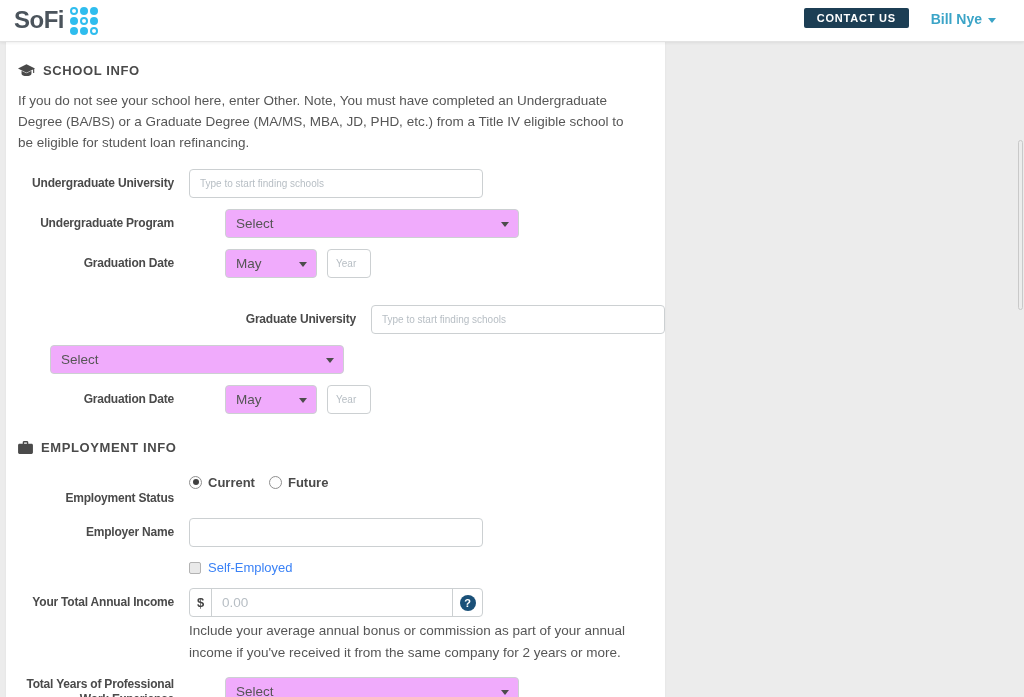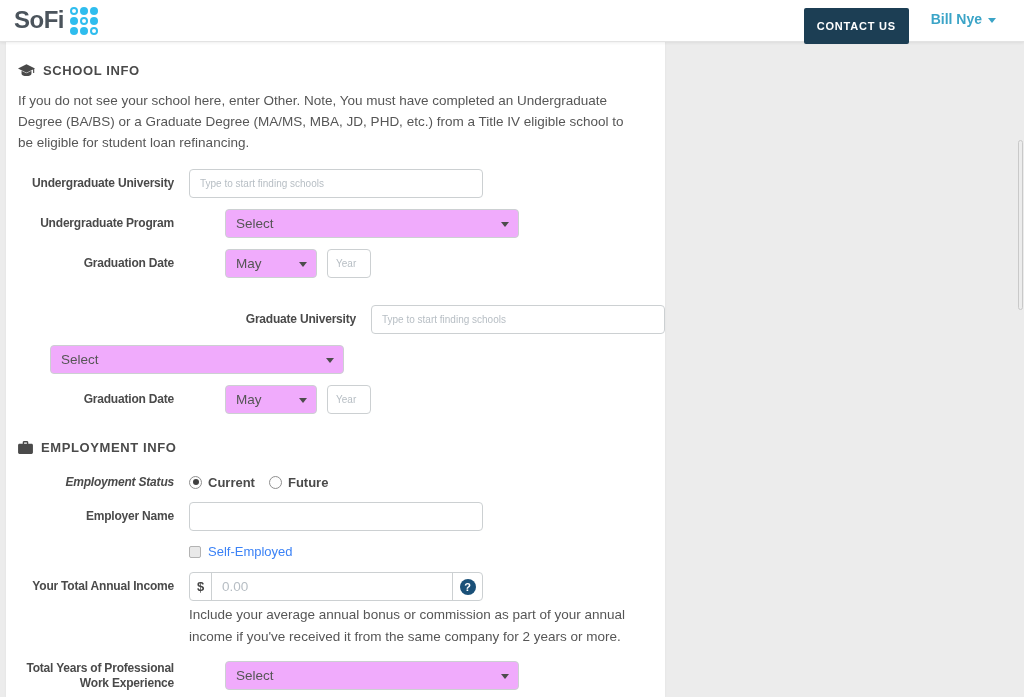--- a/index.html
+++ b/index.html
@@ -21,21 +21,21 @@
   .logo { position:absolute; left:14px; top:5px; display:flex; align-items:center; cursor:pointer; }
   .logo-text { font-size:24px; font-weight:bold; color:#4b545c; letter-spacing:-0.5px; }
   .logo-dots {
     display:grid; grid-template-columns:repeat(3,8px); grid-auto-rows:8px;
     gap:2px; margin-left:6px; margin-top:2px;
   }
   .dot { width:8px; height:8px; border-radius:50%; background:#2fbdee; }
   .dot.ring { background:#fff; border:2px solid #2fbdee; }
 
   .contact-btn {
-    position:absolute; right:115px; top:8px; height:36px;
+    position:absolute; right:115px; top:8px; height:20px;
     background:#1c3e54; color:#fff; border:none; border-radius:2px;
     font-family:"Liberation Sans", sans-serif;
     font-size:11px; font-weight:bold; letter-spacing:0.8px;
     padding:0 13px; cursor:pointer;
   }
   .user-menu {
     position:absolute; right:28px; top:11px;
     color:#3ba4c7; font-size:14px; font-weight:bold;
     display:flex; align-items:center; cursor:pointer;
   }
@@ -252,21 +252,21 @@
         <svg width="15" height="13" viewBox="0 0 16 14">
           <path d="M5 3 V1.5 C5 0.7 5.7 0 6.5 0 h3 C10.3 0 11 0.7 11 1.5 V3 h3.5 c0.8 0 1.5 0.7 1.5 1.5 v8 c0 0.8 -0.7 1.5 -1.5 1.5 h-13 C0.7 14 0 13.3 0 12.5 v-8 C0 3.7 0.7 3 1.5 3 Z M6.5 1.5 V3 h3 V1.5 Z"></path>
         </svg>
       </span>
       <span>EMPLOYMENT INFO</span>
     </div>
 
     <div class="form" style="margin-top:13px;">
 
       <div class="row status-row">
-        <div class="label" style="line-height:20px;margin-top:4px;font-style:italic;">Employment Status</div>
+        <div class="label" style="line-height:20px;margin-top:20px;">Employment Status</div>
         <div class="radio-group">
           <span class="radio-option">
             <span class="radio checked"></span>
             <span class="radio-label">Current</span>
           </span>
           <span class="radio-option">
             <span class="radio"></span>
             <span class="radio-label">Future</span>
           </span>
         </div>

